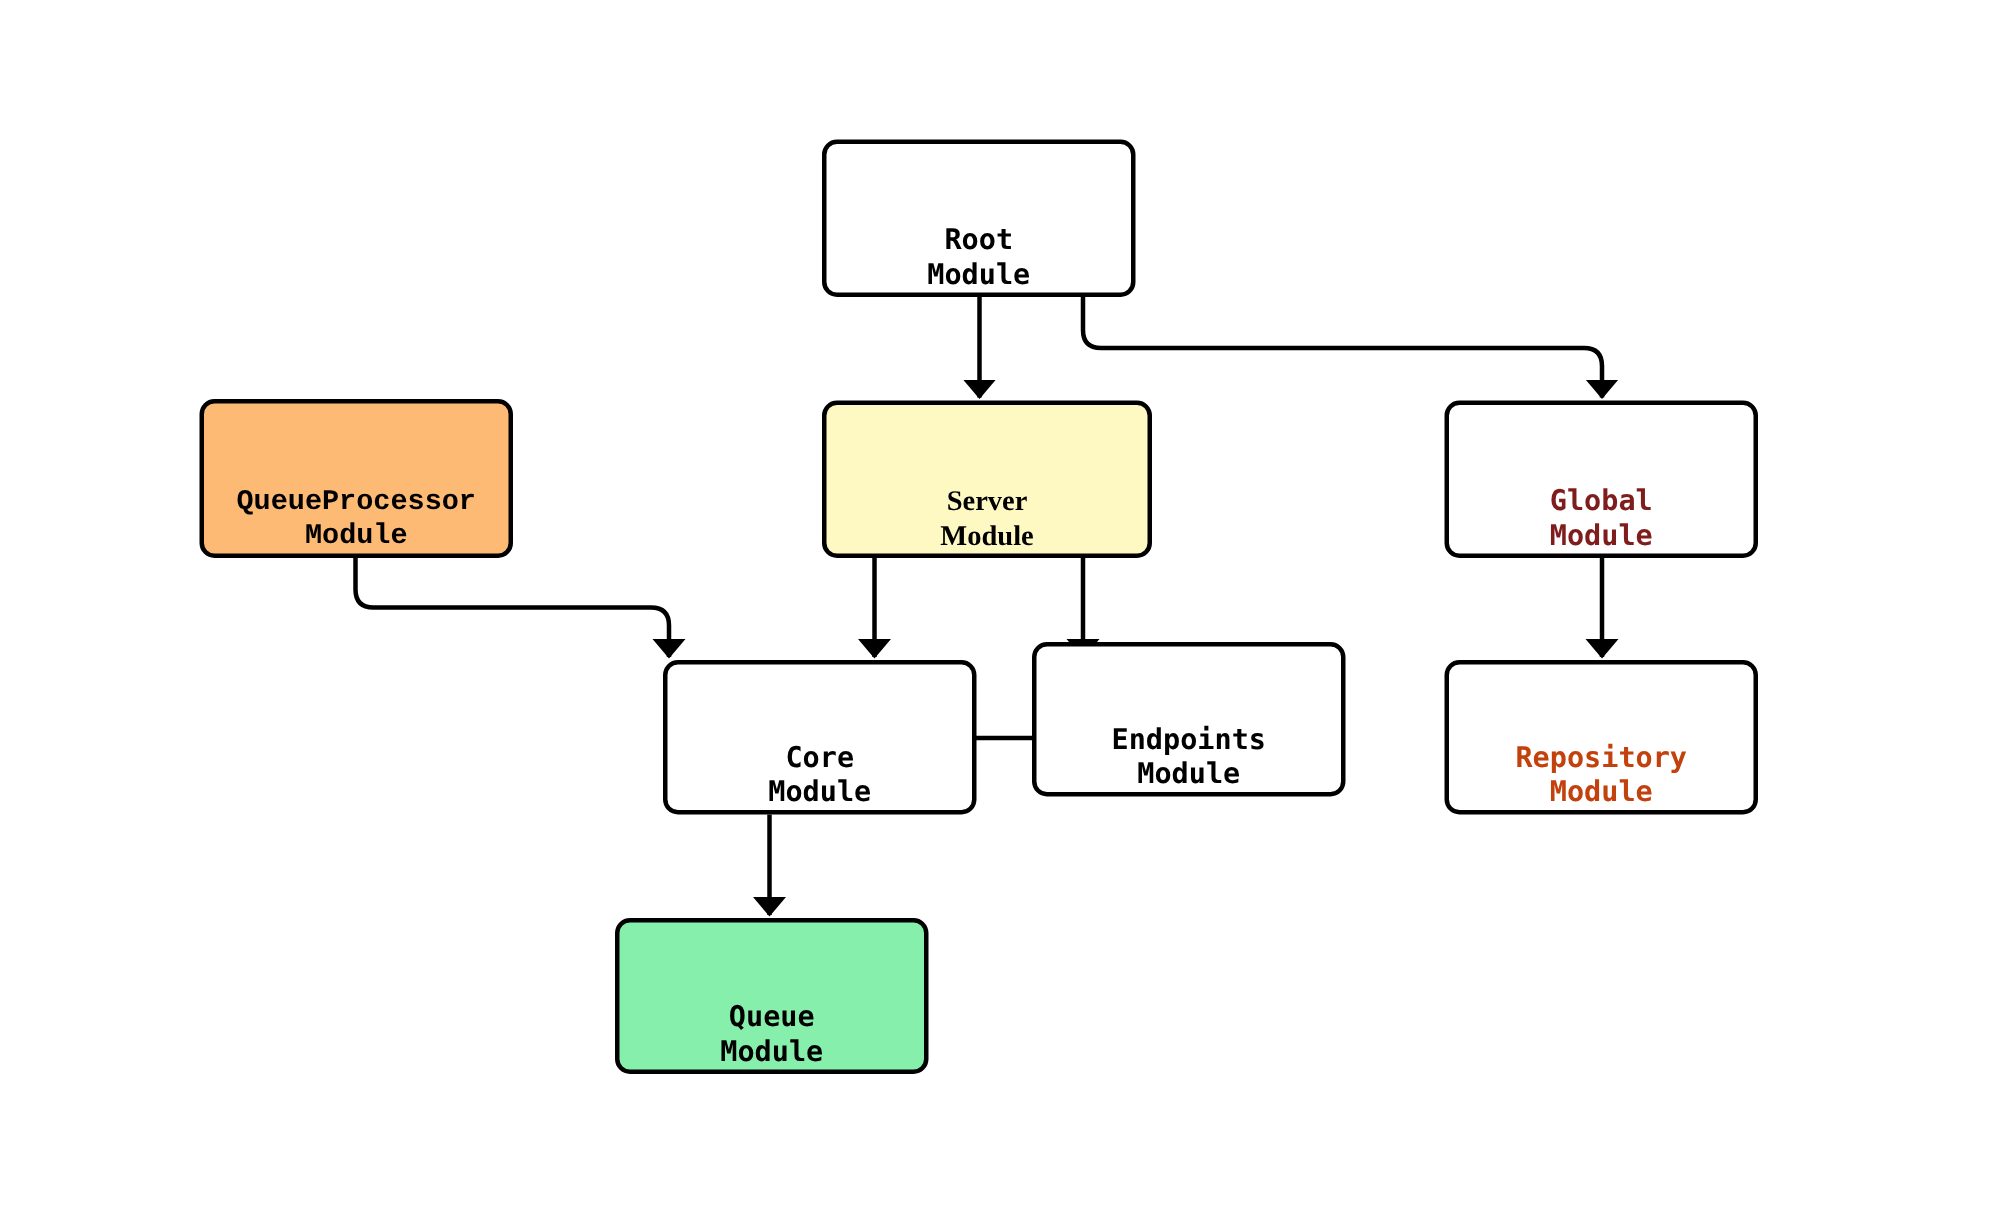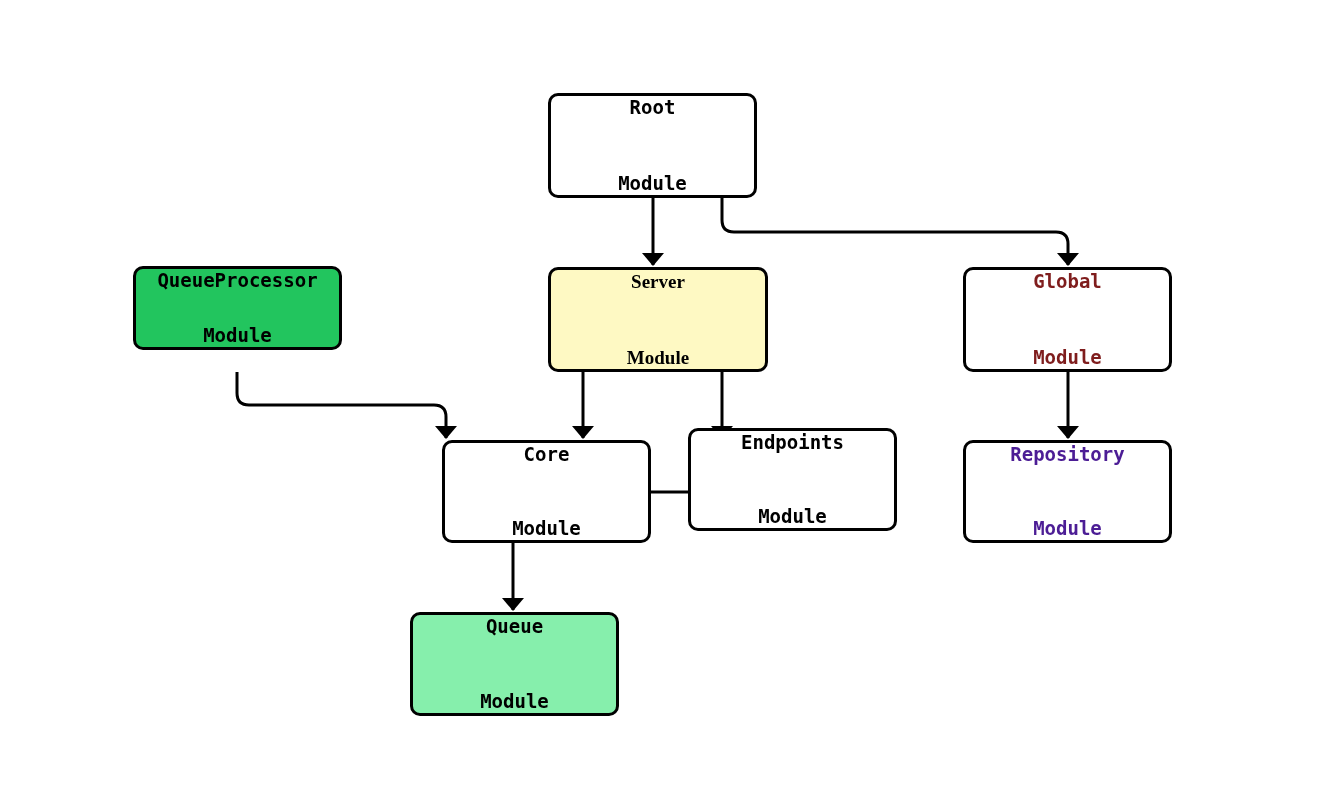--- a/index.html
+++ b/index.html
@@ -24,21 +24,21 @@
   }
   .node {
     position: absolute;
     box-sizing: border-box;
     background: #ffffff;
     border: 3px solid #000000;
     border-radius: 10px;
     display: flex;
     flex-direction: column;
     align-items: center;
-    justify-content: space-between;
+    justify-content: flex-end;
     text-align: center;
     color: #000000;
     font-weight: 700;
     font-size: 19px;
     line-height: 23px;
     letter-spacing: 0px;
   }
   .node span {
     display: block;
     white-space: nowrap;
@@ -64,41 +64,41 @@
         <path d="M 688 492 L 621 492" fill="none" stroke="#000000" stroke-width="3" marker-end="url(#arrowhead)"></path>
         <path d="M 1068 372 L 1068 438" fill="none" stroke="#000000" stroke-width="3" marker-end="url(#arrowhead)"></path>
         <path d="M 513 543 L 513 610" fill="none" stroke="#000000" stroke-width="3" marker-end="url(#arrowhead)"></path>
       </g>
   </svg>
 
   <div class="node" style="left: 548px; top: 93px; width: 209px; height: 105px; border-color: rgb(0, 0, 0); background: rgb(255, 255, 255); color: rgb(0, 0, 0);">
     <span>Root</span>
     <span>Module</span>
   </div>
-  <div class="node" style="left: 133px; top: 266px; width: 209px; height: 84px; border-color: rgb(0, 0, 0); background: #22c55e; color: rgb(0, 0, 0);">
+  <div class="node" style="left: 133px; top: 266px; width: 209px; height: 106px; border-color: rgb(0, 0, 0); background: #fdba74; color: rgb(0, 0, 0); font-family: Liberation Mono, monospace;">
     <span>QueueProcessor</span>
     <span>Module</span>
   </div>
   <div class="node" style="left: 548px; top: 267px; width: 220px; height: 105px; border-color: rgb(0, 0, 0); background: #fef9c3; color: rgb(0, 0, 0); font-family: Liberation Serif, serif;">
     <span>Server</span>
     <span>Module</span>
   </div>
   <div class="node" style="left: 963px; top: 267px; width: 209px; height: 105px; border-color: rgb(0, 0, 0); background: rgb(255, 255, 255); color: #7f1d1d;">
     <span>Global</span>
     <span>Module</span>
   </div>
   <div class="node" style="left: 410px; top: 440px; width: 209px; height: 103px; border-color: rgb(0, 0, 0); background: rgb(255, 255, 255); color: rgb(0, 0, 0); margin-left: 32px;">
     <span>Core</span>
     <span>Module</span>
   </div>
   <div class="node" style="left: 688px; top: 428px; width: 209px; height: 103px; border-color: rgb(0, 0, 0); background: rgb(255, 255, 255); color: rgb(0, 0, 0);">
     <span>Endpoints</span>
     <span>Module</span>
   </div>
-  <div class="node" style="left: 963px; top: 440px; width: 209px; height: 103px; border-color: rgb(0, 0, 0); background: rgb(255, 255, 255); color: #4c1d95;">
+  <div class="node" style="left: 963px; top: 440px; width: 209px; height: 103px; border-color: rgb(0, 0, 0); background: rgb(255, 255, 255); color: #c2410c;">
     <span>Repository</span>
     <span>Module</span>
   </div>
   <div class="node" style="left: 410px; top: 612px; width: 209px; height: 104px; border-color: rgb(0, 0, 0); background: #86efac; color: rgb(0, 0, 0);">
     <span>Queue</span>
     <span>Module</span>
   </div>
 
 </div>
 

